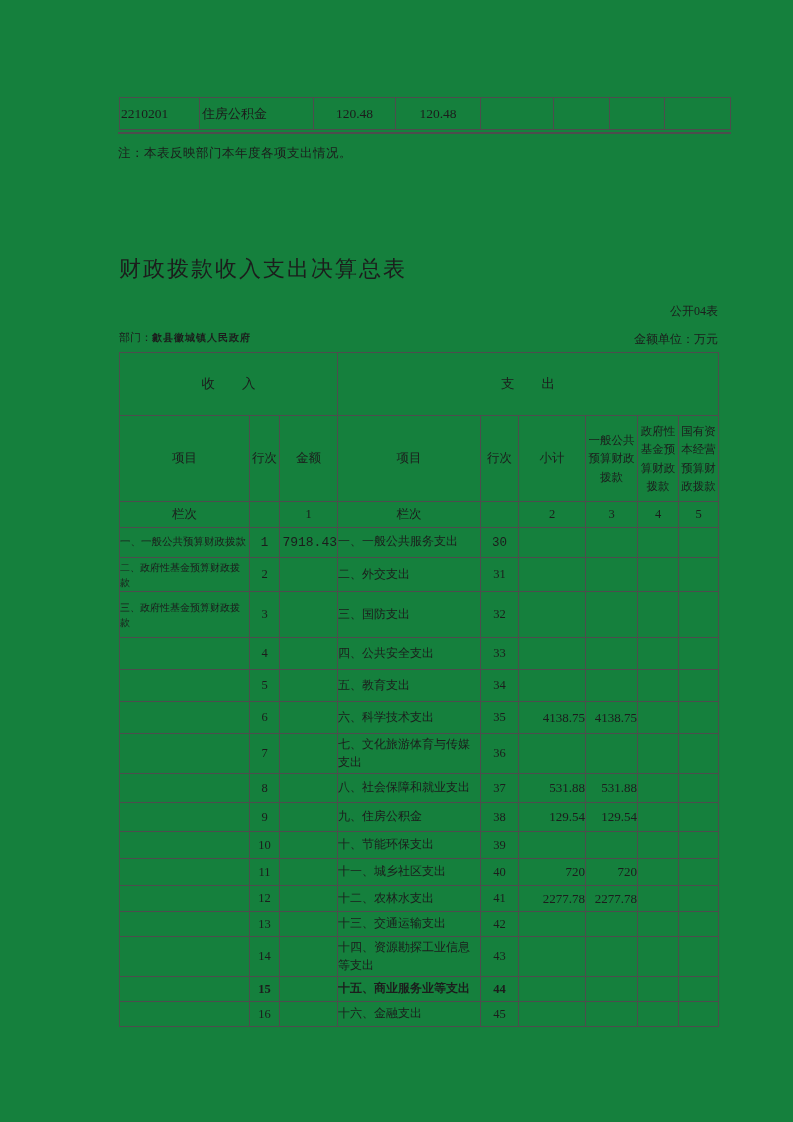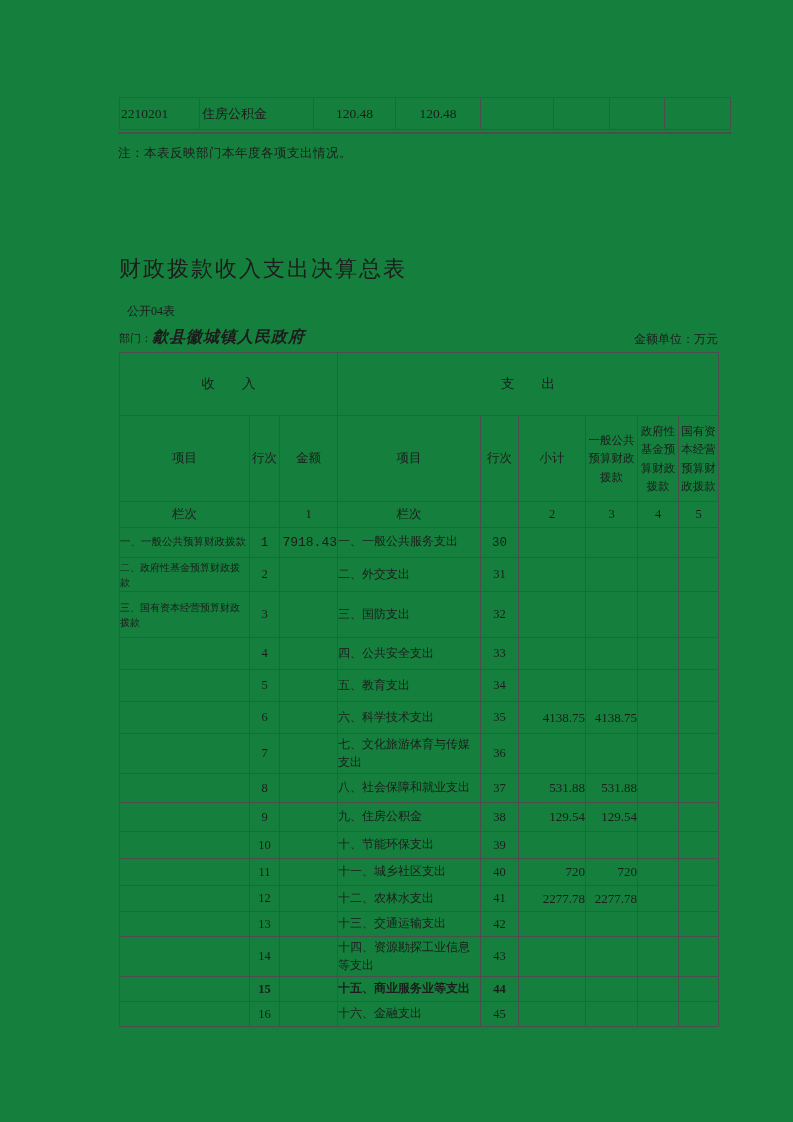--- a/index.html
+++ b/index.html
@@ -15,24 +15,24 @@
   .prev-table td.code { text-align:left; padding-left:1px; font-size:13.5px; }
   .prev-table td.name { text-align:left; padding-left:2px; }
   .prev-table td.val  { text-align:center; font-size:13.5px; }
   .prev-bottom-rule { position:absolute; left:118px; top:132px; width:613px; height:0; border-top:2px solid #4d4d4d; }
 
   .note { position:absolute; left:118px; top:145px; font-size:12.5px; letter-spacing:0.5px; }
 
   
   .doc-title { position:absolute; left:119px; top:254px; width:599px; text-align:left;
                font-size:22px; font-weight:normal; letter-spacing:2px; }
-  .table-code { position:absolute; left:127px; top:303px; width:599px; font-size:12px; }
+  .table-code { position:absolute; left:119px; top:303px; width:599px; text-align:right; font-size:12px; }
   .dept-line { position:absolute; left:119px; top:327px; width:599px; }
   .dept-label { font-size:11px; }
-  .dept-name  { font-size:16px; font-weight:bold; letter-spacing:1px;font-style:italic; }
+  .dept-name  { font-size:10px; font-weight:bold; letter-spacing:1px; }
   .unit-label { position:absolute; left:119px; top:331px; width:599px; text-align:right; font-size:12px; }
 
   
   .main-table { position:absolute; left:119px; top:352px; border-collapse:collapse; table-layout:fixed; }
   .main-table td { border:1px solid #4d4d4d; padding:0; vertical-align:middle; overflow:hidden; }
   .group-h { text-align:center; font-size:13.5px; }
   .col-h   { text-align:center; font-size:12.5px; }
   .col-h-sm{ text-align:center; font-size:11.5px; line-height:1.6; padding:2px 1px; }
   .lane    { text-align:center; font-size:12.5px; }
   .item-in { text-align:left; font-size:10.5px; line-height:1.5; padding:1px 2px; }
@@ -138,21 +138,21 @@
           <td class="rowno">2</td>
           <td class="amt"></td>
           <td class="item-ex">二、外交支出</td>
           <td class="rowno">31</td>
           <td class="amt"></td>
           <td class="amt"></td>
           <td class="amt"></td>
           <td class="amt"></td>
         </tr>
         <tr style="height: 46px;">
-          <td class="item-in tiny">三、国有资本经营预算财政拨款</td>
+          <td class="item-in tiny">三、政府性基金预算财政拨款</td>
           <td class="rowno">3</td>
           <td class="amt"></td>
           <td class="item-ex">三、国防支出</td>
           <td class="rowno">32</td>
           <td class="amt"></td>
           <td class="amt"></td>
           <td class="amt"></td>
           <td class="amt"></td>
         </tr>
         <tr style="height: 32px;">

